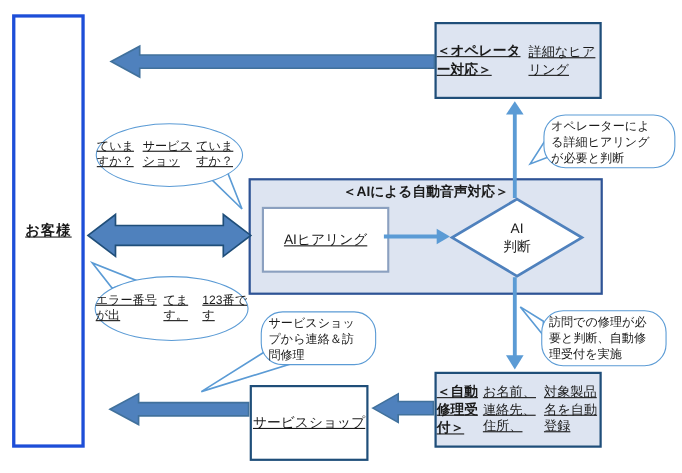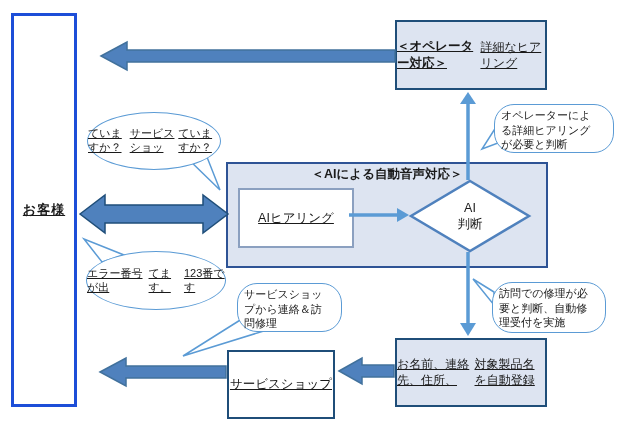--- a/index.html
+++ b/index.html
@@ -108,20 +108,21 @@
     <svg width="124" height="74" viewBox="0 0 124 74">
       <polygon points="62,2 121,37 62,72 3,37" fill="#ffffff" stroke="#4f81bd" stroke-width="2.5"></polygon>
     </svg>
     <div class="diamond-label">
       <div>AI</div>
       <div>判断</div>
     </div>
   </div>
 
   <div class="abs flexc node auto-repair">
+    <div class="bold">＜自動修理受付＞</div>
     <div>お名前、連絡先、住所、</div>
     <div>対象製品名を自動登録</div>
   </div>
 
   <div class="abs flexc node service-shop">
     <div>サービス</div>
     <div>ショップ</div>
   </div>
 
   <div class="abs flexc node bubble bubble-question">

